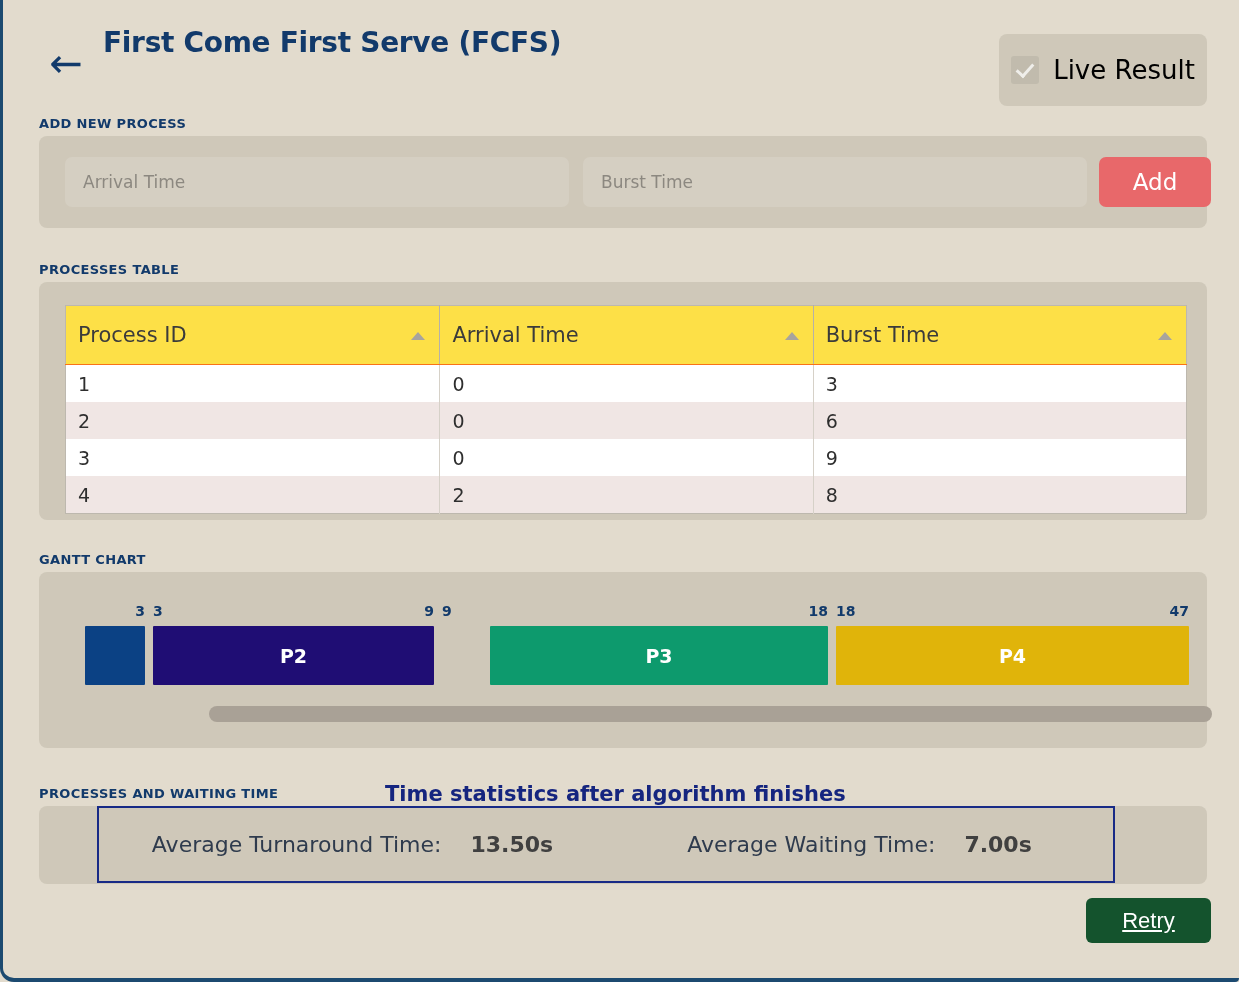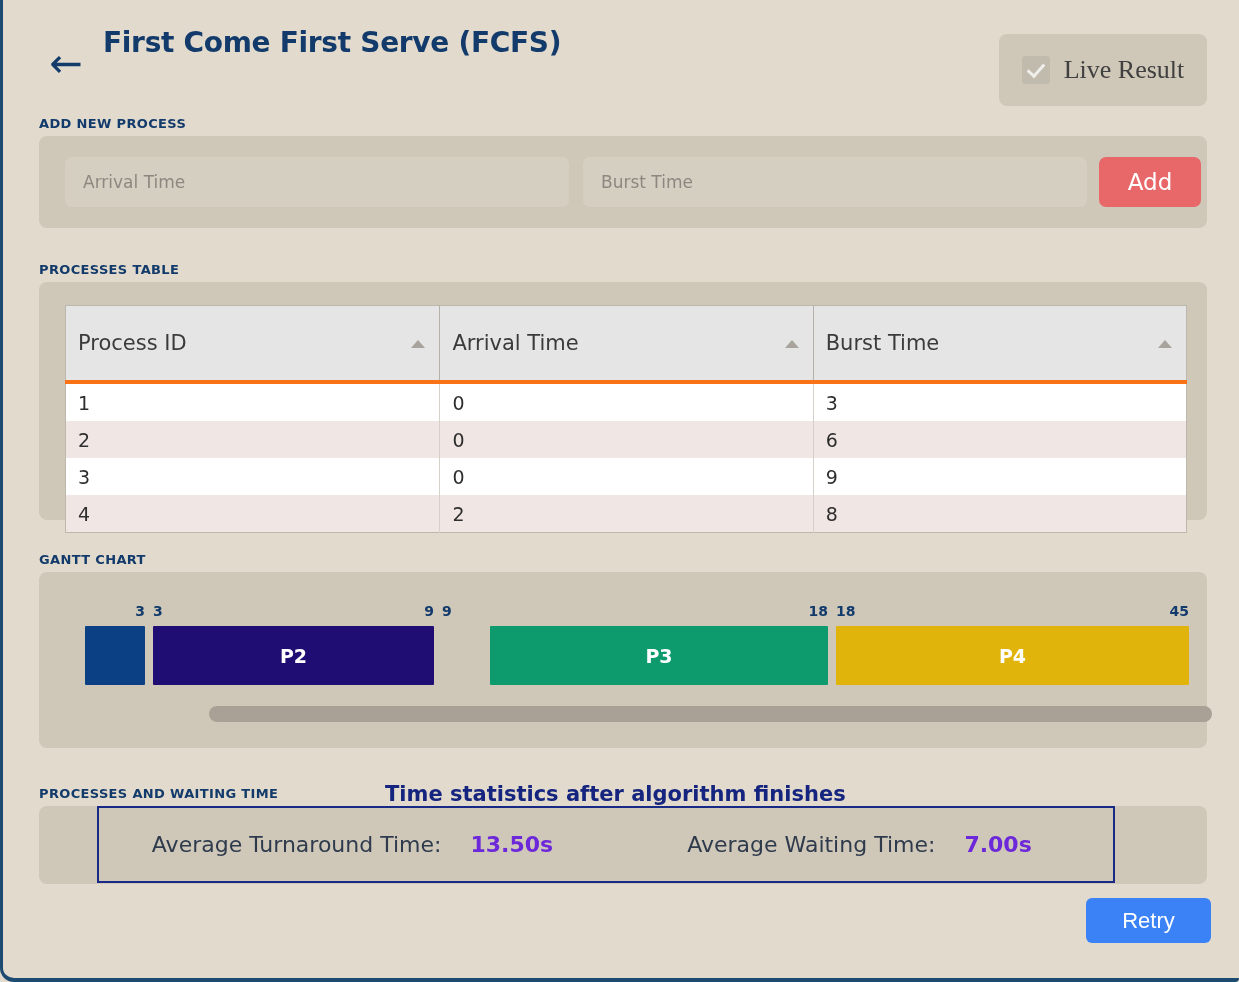--- a/index.html
+++ b/index.html
@@ -87,23 +87,22 @@
     content: "";
     position: absolute;
     left: 9px; top: 4px;
     width: 7px; height: 14px;
     border: solid #efeeea;
     border-width: 0 3px 3px 0;
     transform: rotate(42deg);
   }
   .live-label {
     font-size: 26px;
-    color: #404040;
-    white-space: nowrap;
-    font-family: Liberation Serif, serif;
+    color: #000000;
+    white-space: nowrap;
   }
 
   
   .sec-label {
     position: absolute;
     font-size: 13px;
     font-weight: 700;
     letter-spacing: 0.35px;
     color: #123a6b;
     white-space: nowrap;
@@ -129,21 +128,21 @@
     color: #4c4c4c;
     padding: 0 18px;
     box-sizing: border-box;
   }
   .field::placeholder { color: #8c8880; opacity: 1; }
   #arrival-field { left: 26px;  width: 504px; }
   #burst-field   { left: 544px; width: 504px; }
   #add-button {
     position: absolute;
     left: 1060px; top: 21px;
-    width: 102px; height: 50px;
+    width: 112px; height: 50px;
     background: #e8686a;
     border: none;
     border-radius: 7px;
     color: #ffffff;
     font-family: "DejaVu Sans", sans-serif;
     font-size: 23px;
     cursor: pointer;
     padding: 8px;
   }
 
@@ -152,29 +151,29 @@
   .ptable {
     position: absolute;
     left: 26px; top: 23px;
     width: 1122px;
     border-collapse: collapse;
     table-layout: fixed;
     border: 1px solid #bdb8ae;
     background: #fff;
   }
   .ptable th {
-    background: #e5e5e5;
+    background: #fde047;
     height: 42px;
     text-align: left;
     font-weight: 400;
     font-size: 21px;
     color: #3b3b3b;
-    padding: 16px 12px;
+    padding: 8px 12px;
     border-right: 1px solid #b6b1a8;
-    border-bottom: 4px solid #f97316;
+    border-bottom: 1px solid #f97316;
     position: relative;
   }
   .ptable th:last-child { border-right: none; }
   .sort-arrow {
     position: absolute;
     right: 14px; top: 50%;
     margin-top: -3px;
     width: 0; height: 0;
     border-left: 7px solid transparent;
     border-right: 7px solid transparent;
@@ -265,40 +264,41 @@
     display: flex;
     align-items: center;
   }
   .stat-cell {
     flex: 1 1 0;
     text-align: center;
     font-size: 22px;
     color: #2f3b4d;
     white-space: nowrap;
   }
-  .stat-cell b { font-weight: 700; color: #6d28d9; margin-left: 22px; }
+  .stat-cell b { font-weight: 700; color: #404040; margin-left: 22px; }
 
   
   .btn-row {
     position: absolute;
     right: 31px; top: 898px;
     display: flex;
     gap: 26px;
   }
   .action-btn {
     width: 125px;
     height: 45px;
-    background: #3b82f6;
+    background: #14532d;
     border: none;
     border-radius: 6px;
     color: #ffffff;
     font-family: "Liberation Sans", sans-serif;
     font-size: 22px;
     cursor: pointer;
     padding: 0;
+    text-decoration: underline;
   }
 </style>
 </head>
 <body>
 
 <div id="app">
   <div class="inner">
 
     <div class="header">
       <div class="back-arrow">←</div>
@@ -378,21 +378,21 @@
               <div class="gtick end">9</div>
               <div class="gbar" style="background: rgb(31, 13, 116);">P2</div>
             </div>
             <div class="gbar-wrap" style="left: 379px; width: 386px;">
               <div class="gtick start">9</div>
               <div class="gtick end">18</div>
               <div class="gbar" style="background: rgb(13, 154, 109); margin-left: 48px;">P3</div>
             </div>
             <div class="gbar-wrap" style="left: 773px; width: 353px;">
               <div class="gtick start">18</div>
-              <div class="gtick end">45</div>
+              <div class="gtick end">47</div>
               <div class="gbar" style="background: rgb(224, 180, 10);">P4</div>
             </div>
           </div>
       </div>
       <div class="gantt-scroll">
         <div class="gantt-thumb" id="gantt-thumb" style="left: 13%; width: 89%;"></div>
       </div>
     </div>
 
     <div class="sec-label" style="left:36px; top:786px;">PROCESSES AND WAITING TIME</div>

